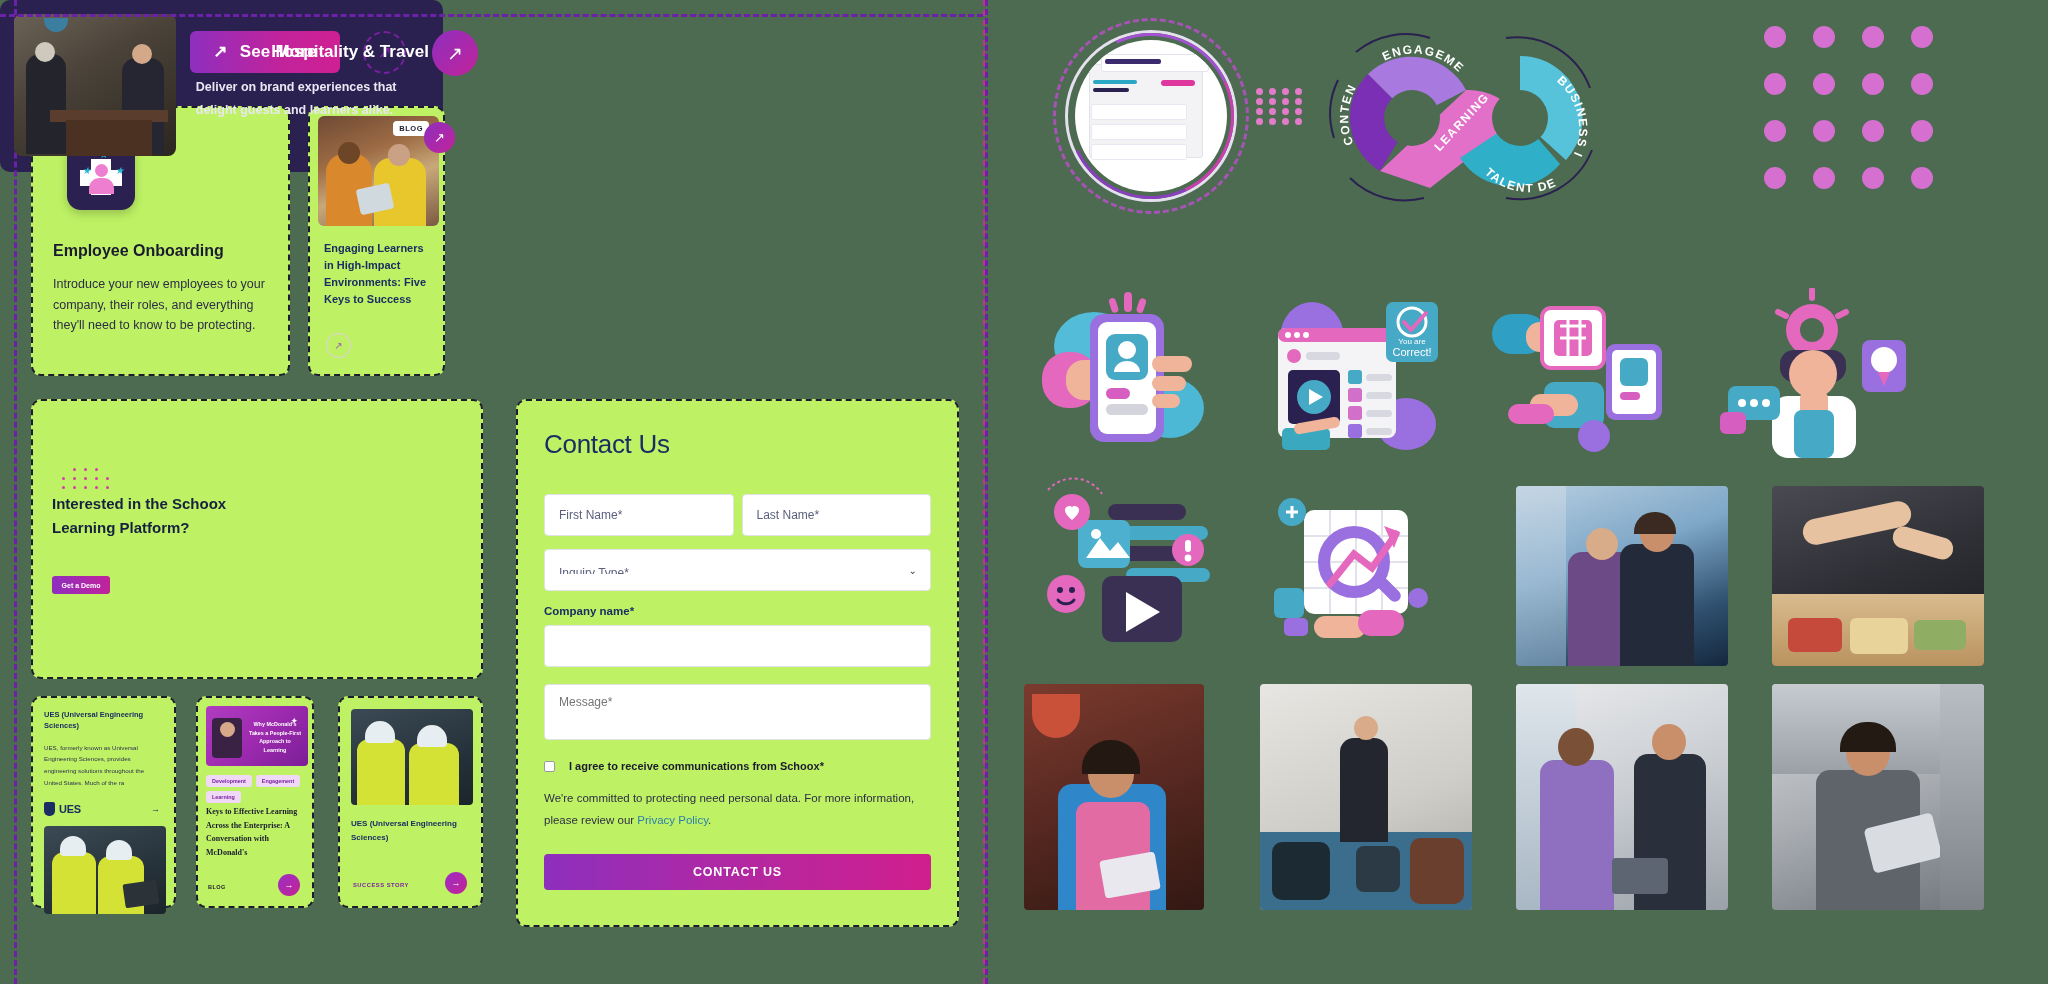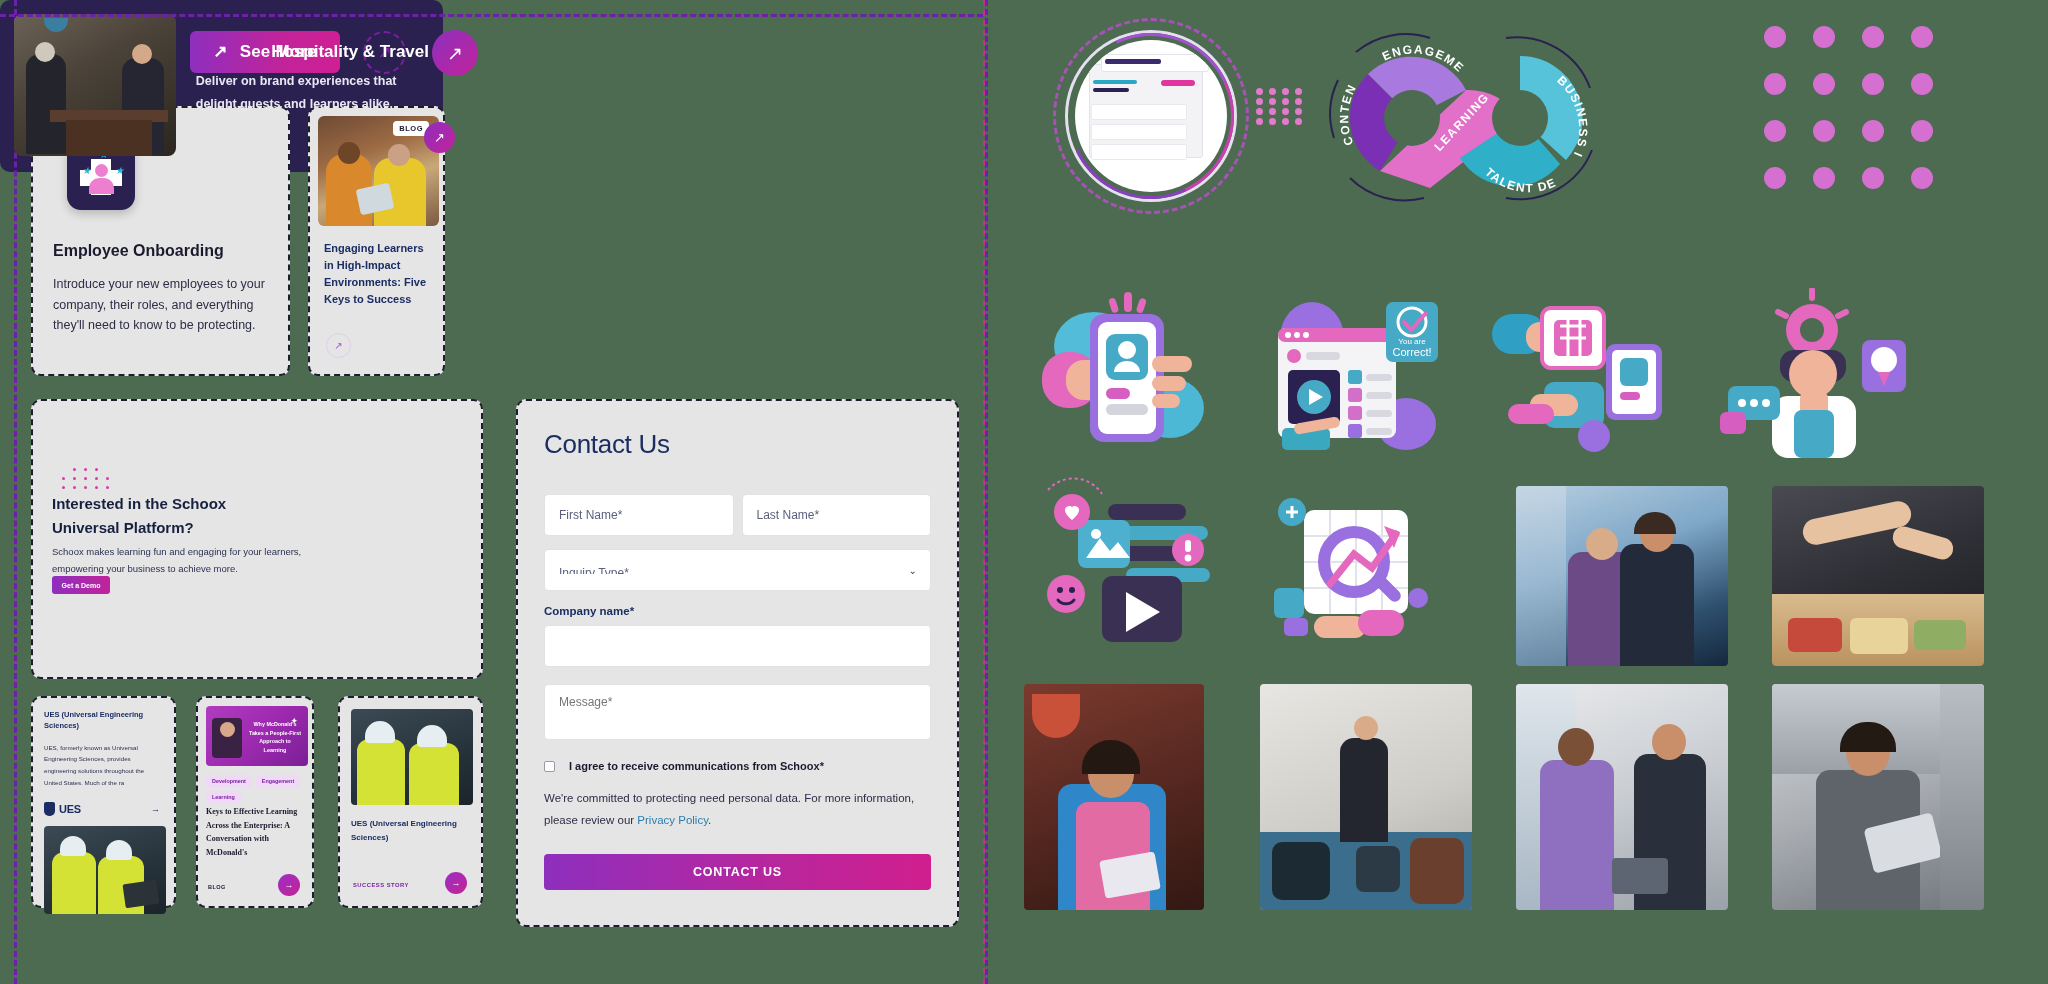--- a/index.html
+++ b/index.html
@@ -25,21 +25,21 @@
   .panel-left::before{
     content:""; position:absolute; left:14px; top:0; bottom:0; width:0;
     border-left: 3px dashed #6c21a8;
   }
   .panel-left::after{
     content:""; position:absolute; left:0; right:0; top:14px; height:0;
     border-top: 3px dashed #6c21a8;
   }
 
   
-  .card { background:#e5e5e5; border-radius:10px; position:absolute; }
+  .card { background:#bef264; border-radius:10px; position:absolute; }
   .shadow { box-shadow: 0 3px 10px rgba(0,0,0,.28); }
   .dashcard { border:2px dashed #1d1d2e; }
 
   
   .btn-grad {
     background: linear-gradient(90deg,#8e2fbe 0%,#c1239b 60%,#cf1f93 100%);
     color:#fff; border:none; border-radius:6px;
     font-weight:700; font-size:18px; letter-spacing:.2px;
     display:flex; align-items:center; justify-content:center; gap:12px;
     cursor:pointer;
@@ -120,21 +120,21 @@
     background: linear-gradient(150deg,#6b6257 0%,#4b4339 40%,#2b2620 100%); }
   .hsp-img .p1{position:absolute;left:12px;top:40px;width:40px;height:100px;border-radius:14px 14px 0 0;background:#24242c;}
   .hsp-img .p1h{position:absolute;left:21px;top:28px;width:20px;height:20px;border-radius:50%;background:#cfc8bc;}
   .hsp-img .p2{position:absolute;left:108px;top:44px;width:42px;height:96px;border-radius:14px 14px 0 0;background:#262633;}
   .hsp-img .p2h{position:absolute;left:118px;top:30px;width:20px;height:20px;border-radius:50%;background:#d4a98a;}
   .hsp-img .desk{position:absolute;left:36px;top:96px;width:118px;height:12px;background:#5a3d2c;}
   .hsp-img .deskleg{position:absolute;left:52px;top:106px;width:86px;height:36px;background:#4a3122;}
   .hsp-img .lamp{position:absolute;left:30px;top:4px;width:24px;height:14px;border-radius:0 0 12px 12px;background:#3b7ea0;}
   .hsp-txt { padding-top:28px; position:relative; }
   .hsp-h { font-size:17px; font-weight:700; color:#fff;text-align:right; }
-  .hsp-p { margin-top:8px; font-size:12.5px; line-height:1.85; color:#e9e7f3; max-width:235px; font-weight:600; }
+  .hsp-p { margin-top:14px; font-size:12.5px; line-height:1.85; color:#e9e7f3; max-width:235px; font-weight:600; }
   .hsp-circ {
     position:absolute; right:-26px; top:108px; width:31px; height:31px; border-radius:50%;
     background: linear-gradient(135deg,#8e2fbe 0%,#c1239b 100%); color:#fff;
     display:flex; align-items:center; justify-content:center; font-size:13px; cursor:pointer;
   }
 
   
   #card-cta { left:31px; top:399px; width:452px; height:280px; overflow:hidden; }
   .cta-dots { position:absolute; left:62px; top:468px; width:58px; height:28px; }
   .cta-dots i { position:absolute; width:3px; height:3px; border-radius:50%; background:#d23fa4; }
@@ -385,22 +385,21 @@
         <i style="left: 11px; top: 9px;"></i>
         <i style="left: 22px; top: 9px;"></i>
         <i style="left: 33px; top: 9px;"></i>
         <i style="left: 44px; top: 9px;"></i>
         <i style="left: 0px; top: 18px;"></i>
         <i style="left: 11px; top: 18px;"></i>
         <i style="left: 22px; top: 18px;"></i>
         <i style="left: 33px; top: 18px;"></i>
         <i style="left: 44px; top: 18px;"></i>
       </div>
-    <div class="cta-h">Interested in the Schoox Universal Platform?</div>
-    <div class="cta-p">Schoox makes learning fun and engaging for your learners, empowering your business to achieve more.</div>
+    <div class="cta-h">Interested in the Schoox Learning Platform?</div>
     <div class="cta-btn">
       <span>Get a Demo</span>
     </div>
 
     <div class="card dashcard" id="card-ues1">
       <div class="ues-h">UES (Universal Engineering Sciences)</div>
       <div class="ues-p">UES, formerly known as Universal Engineering Sciences, provides engineering solutions throughout the United States. Much of the ra</div>
       <div class="ues-logo">
         <div class="ues-shield"></div>
         <div class="ues-word">UES</div>

